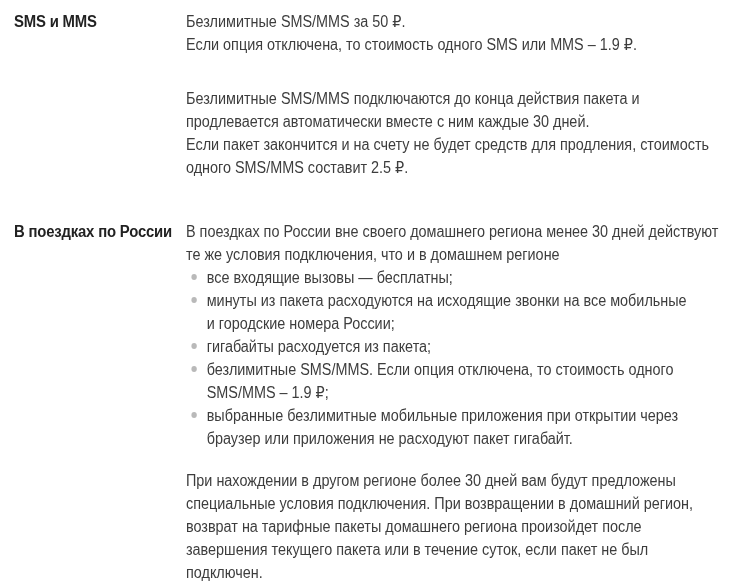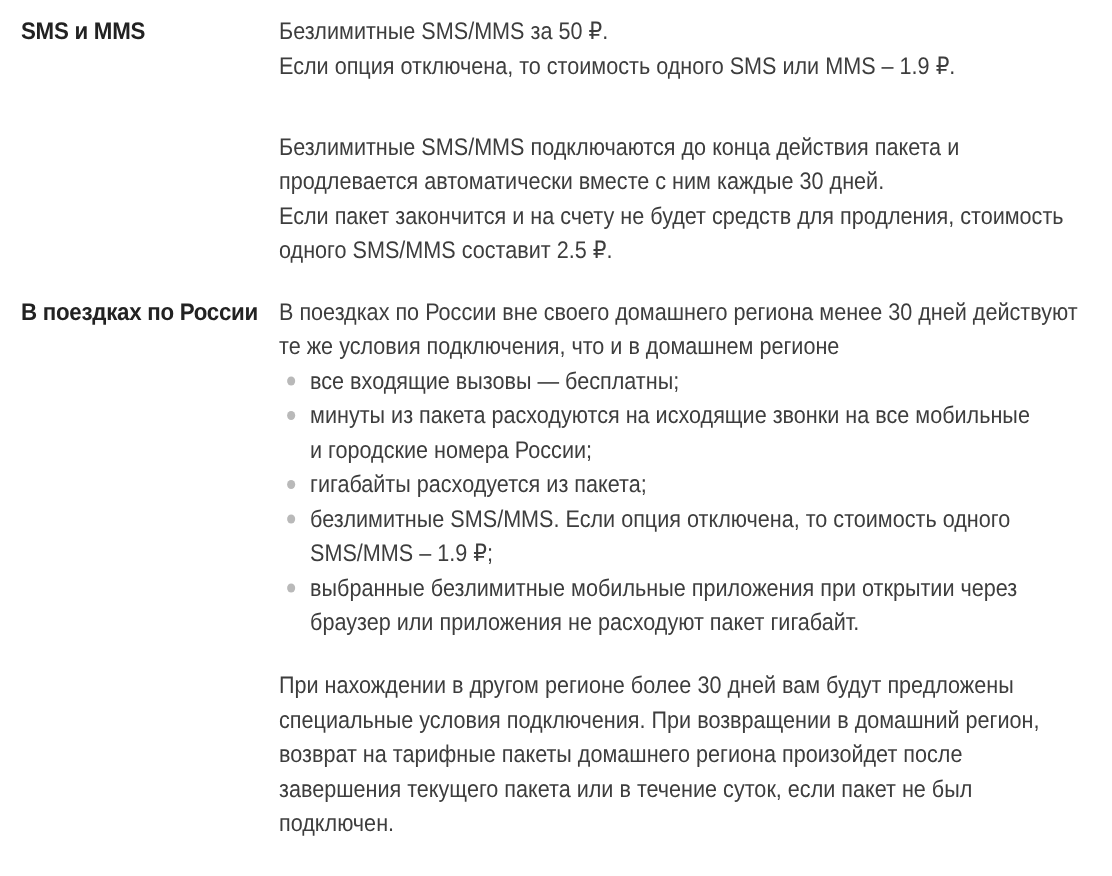--- a/index.html
+++ b/index.html
@@ -24,21 +24,21 @@
     position: relative;
     width: 741px;
     height: 496px;
     padding: 10px 0 0 14px;
   }
   .row {
     display: flex;
     align-items: flex-start;
   }
   .row + .row {
-    margin-top: 18px;
+    margin-top: 41px;
   }
   .term {
     flex: 0 0 172px;
     width: 172px;
     margin: 0;
     font-size: 16px;
     line-height: 23px;
     font-weight: bold;
     color: var(--heading);
     letter-spacing: -0.2px;

